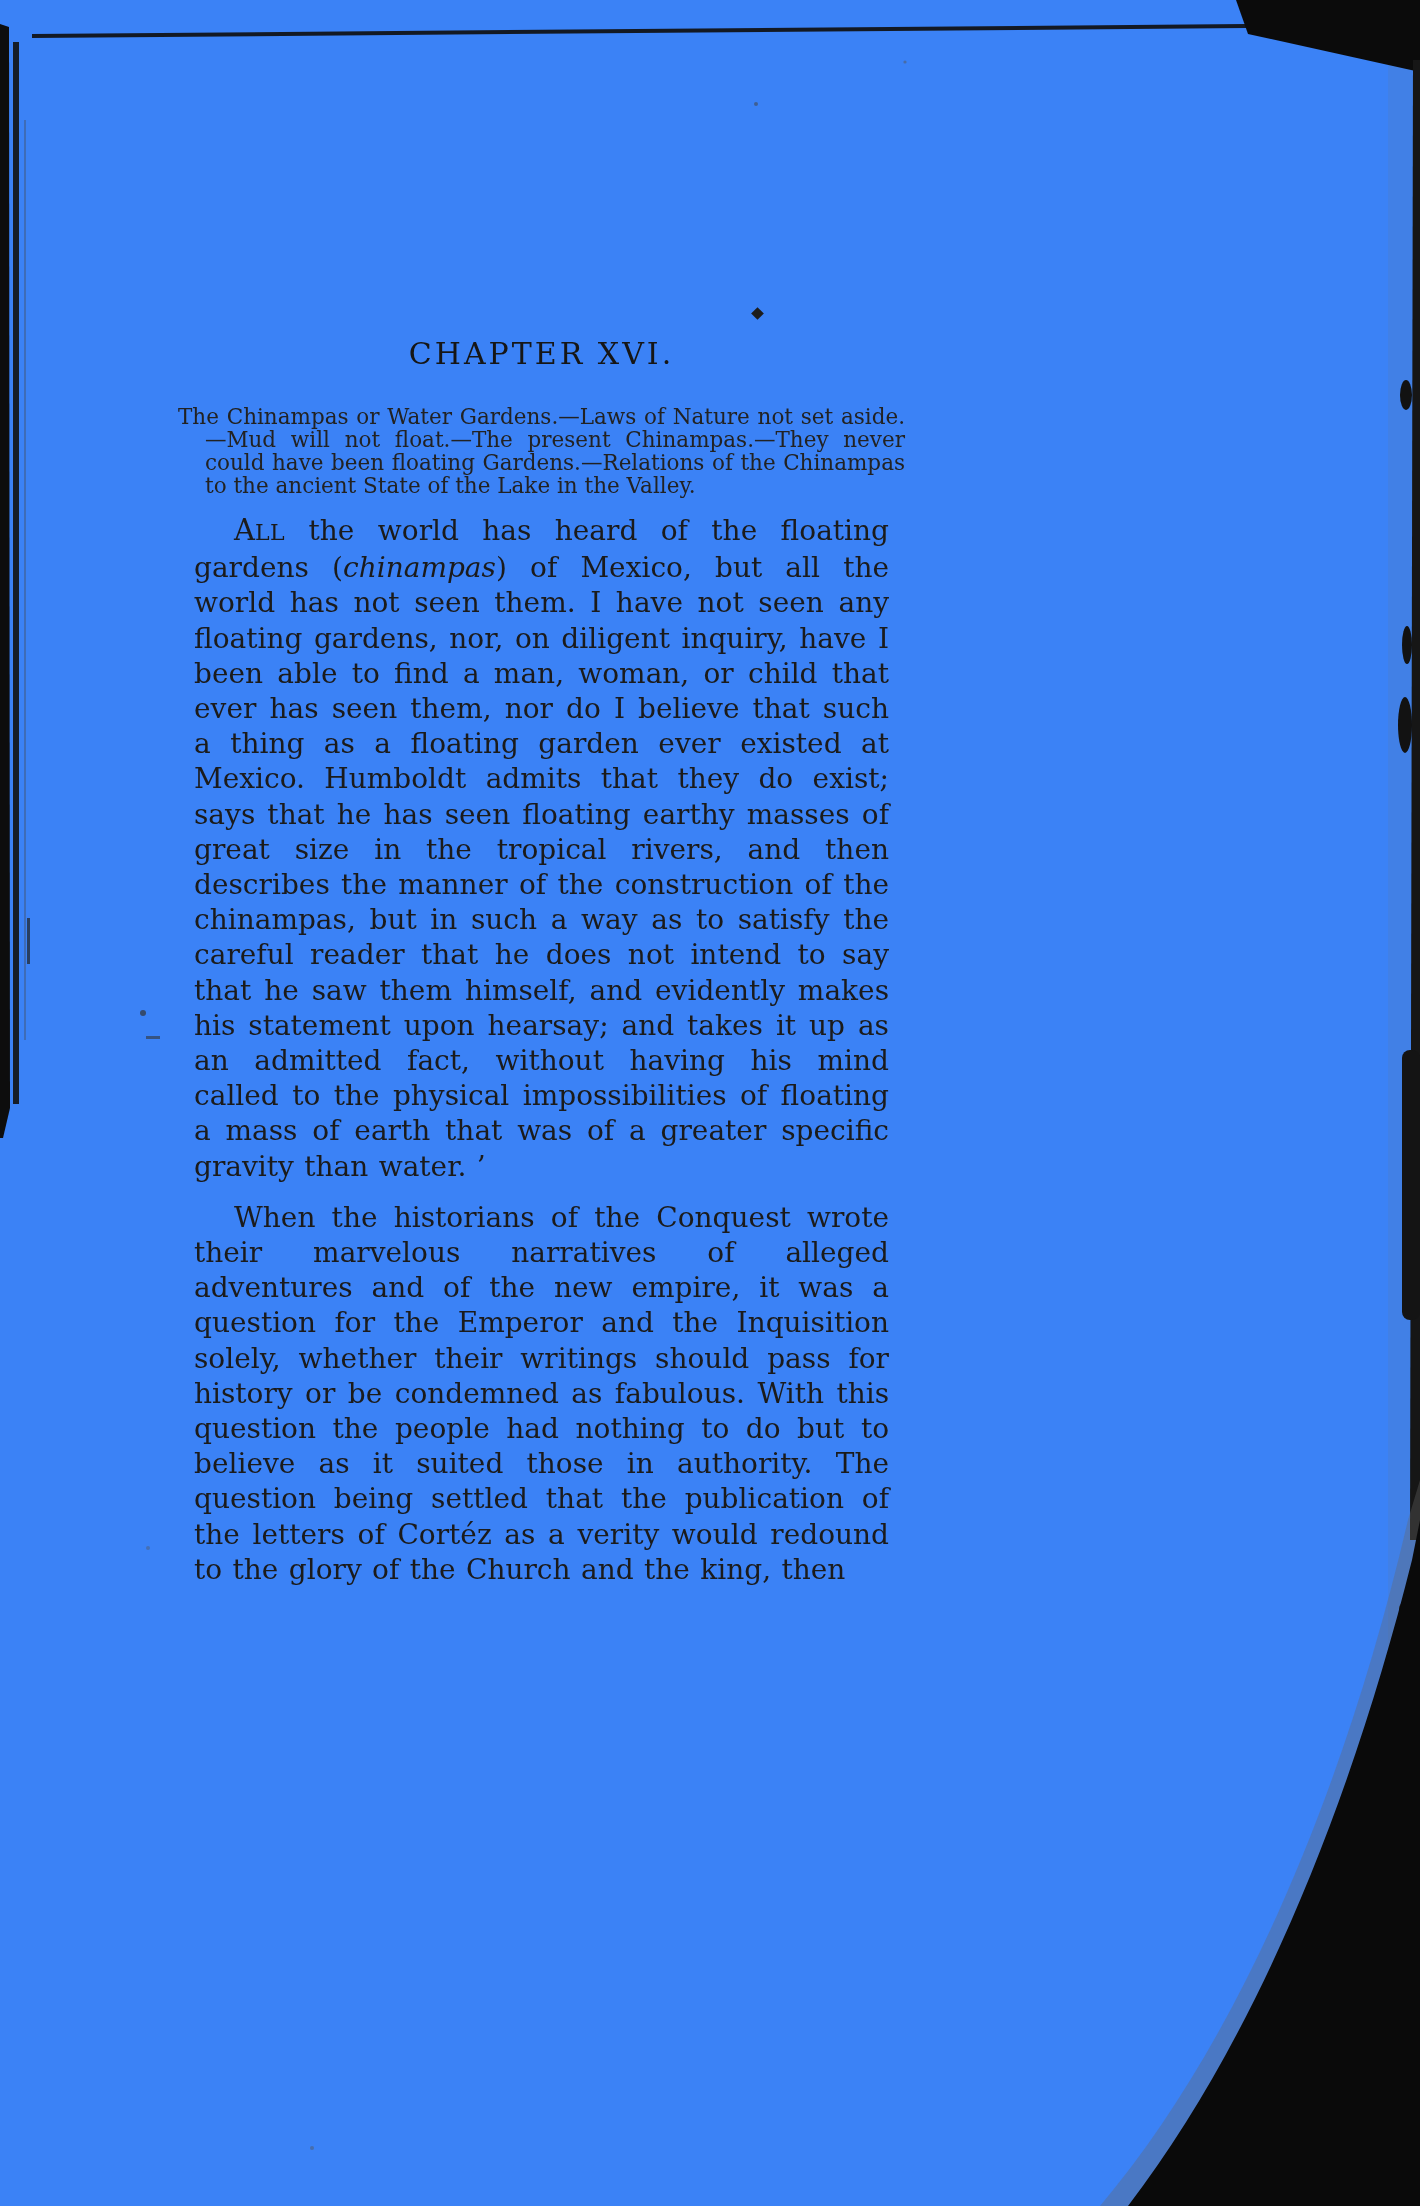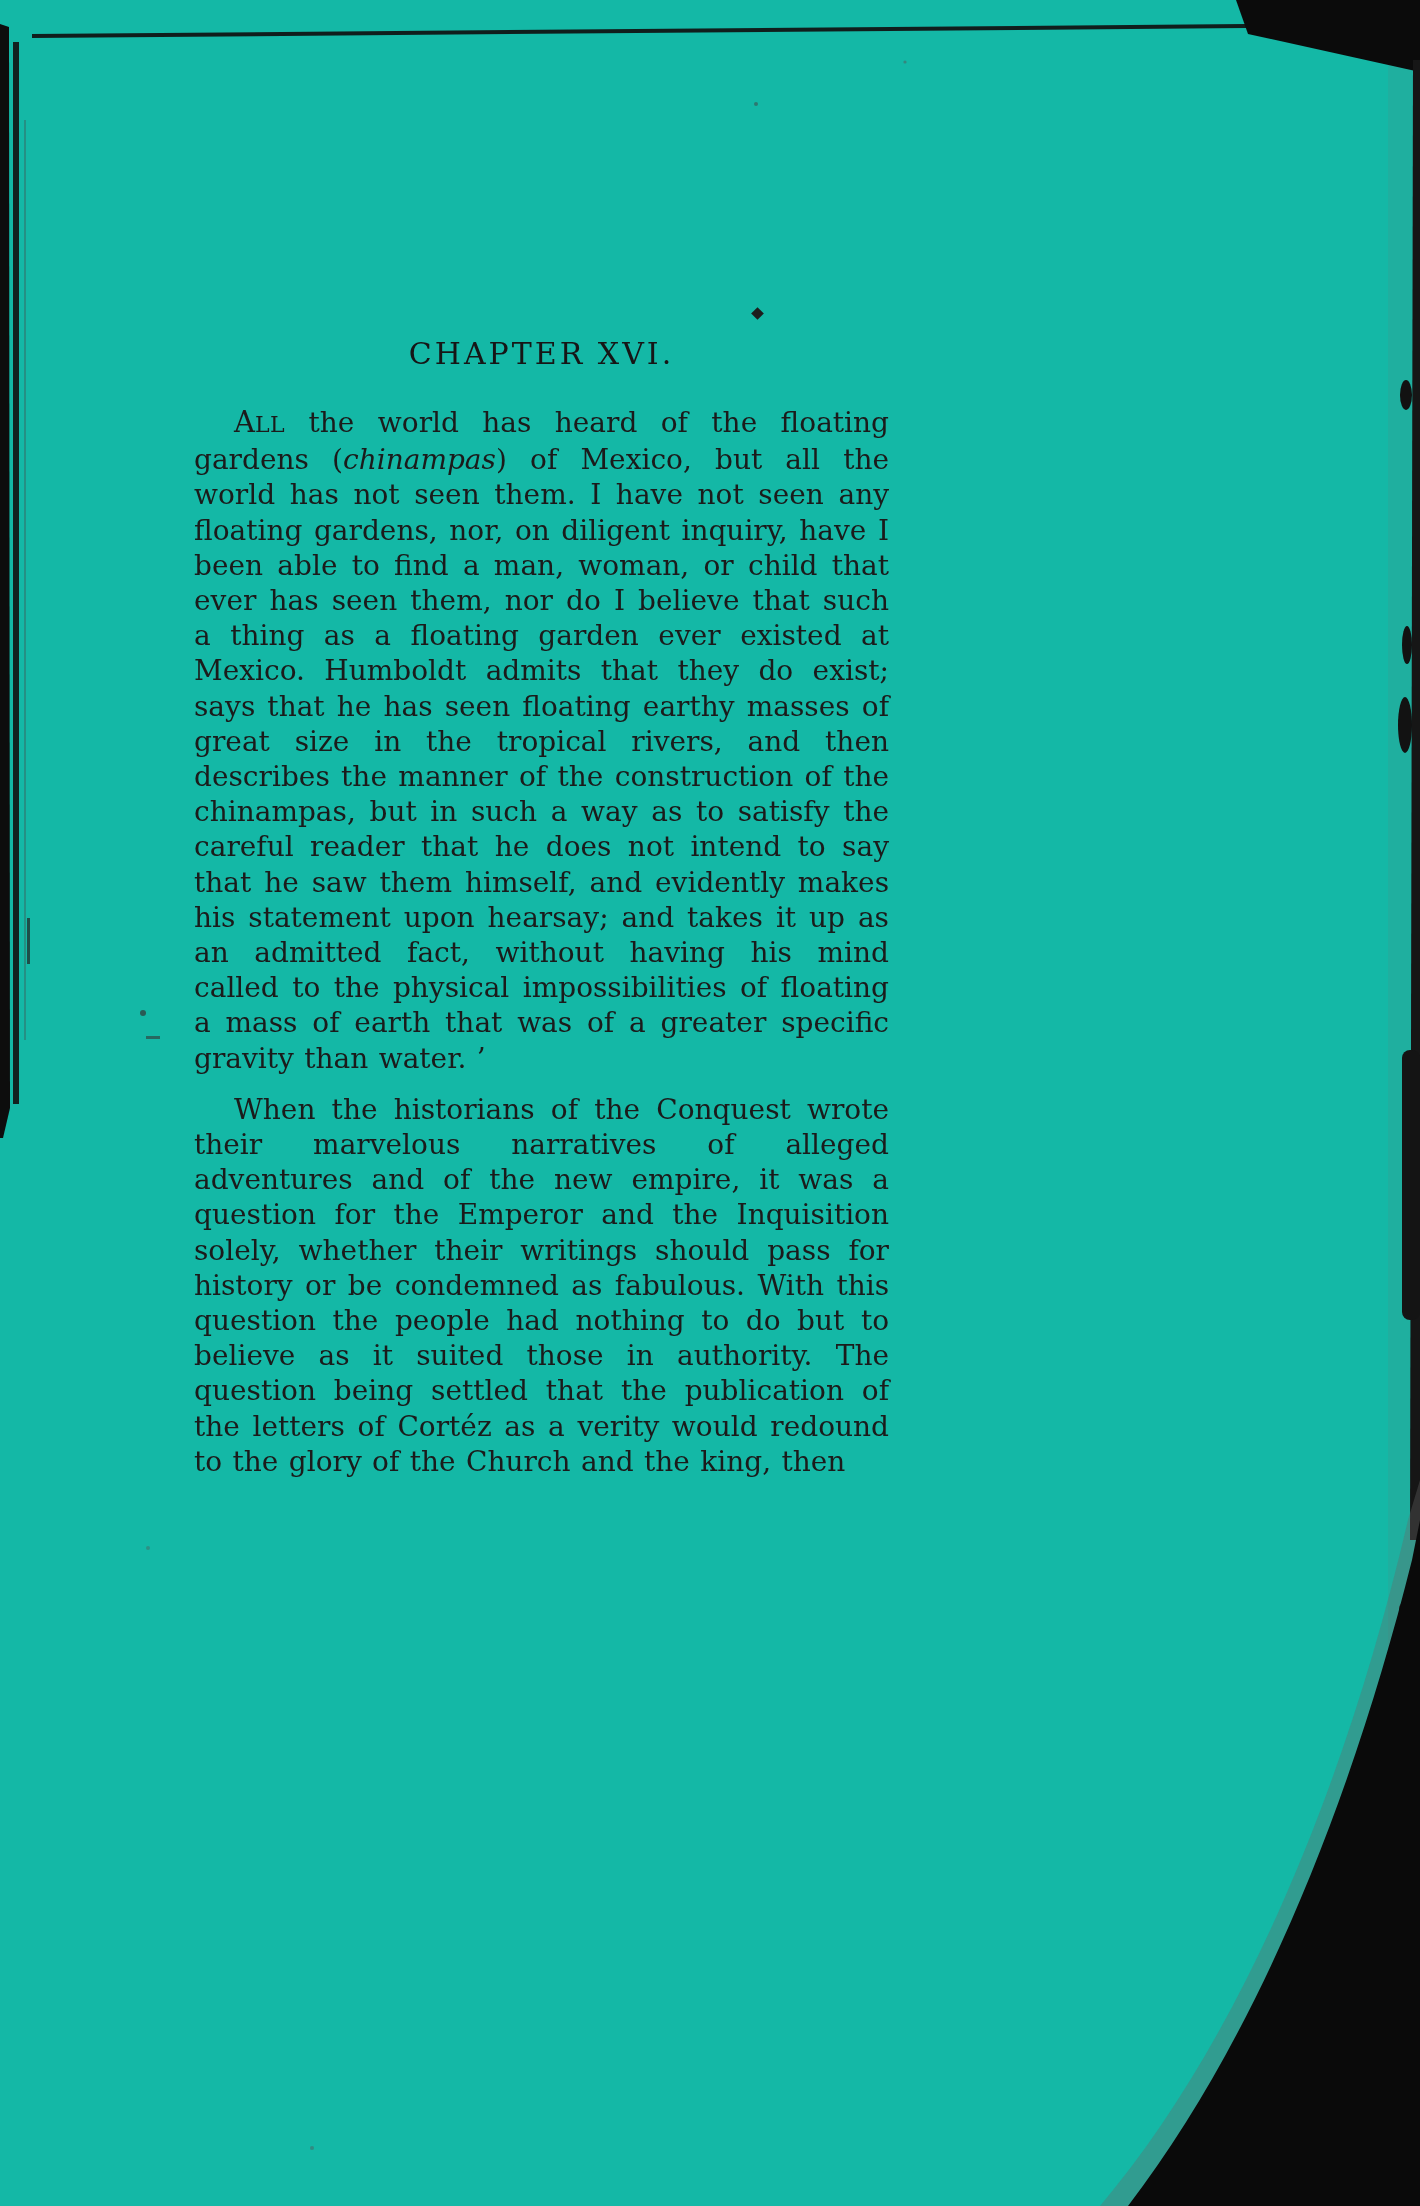--- a/index.html
+++ b/index.html
@@ -4,21 +4,21 @@
 <style>
   html, body {
     margin: 0;
     padding: 0;
     background: #d8d8d8;
   }
   .page {
     position: relative;
     width: 1420px;
     height: 2206px;
-    background: #14b8a6;
+    background: #3b82f6;
     overflow: hidden;
     font-family: "DejaVu Serif", "Liberation Serif", serif;
     color: #1c1c1c;
   }
   .artifacts {
     position: absolute;
     left: 0; top: 0;
     width: 1420px;
     height: 2206px;
     pointer-events: none;
@@ -104,19 +104,20 @@
     <circle cx="756" cy="104" r="2" fill="#444" opacity="0.55"></circle>
     <circle cx="905" cy="62" r="1.6" fill="#555" opacity="0.5"></circle>
     <circle cx="312" cy="2148" r="2" fill="#555" opacity="0.45"></circle>
     <circle cx="148" cy="1548" r="2" fill="#555" opacity="0.4"></circle>
   </svg>
 
   <div class="textblock">
 
     <h1 class="chapter-title">CHAPTER XVI.</h1>
 
+    <p class="summary">The Chinampas or Water Gardens.—Laws of Nature not set aside.—Mud will not float.—The present Chinampas.—They never could have been floating Gardens.—Relations of the Chinampas to the ancient State of the Lake in the Valley.</p>
 
     <p class="bodytext"><span class="lead-cap">A</span><span class="lead-rest">LL</span><span> the world has heard of the floating gardens (</span><i>chinampas</i><span>) of Mexico, but all the world has not seen them.  I have not seen any floating gardens, nor, on diligent inquiry, have I been able to find a man, woman, or child that ever has seen them, nor do I believe that such a thing as a floating garden ever existed at Mexico. Humboldt admits that they do exist; says that he has seen floating earthy masses of great size in the tropical rivers, and then describes the manner of the construction of the chinampas, but in such a way as to satisfy the careful reader that he does not intend to say that he saw them himself, and evidently makes his statement upon hearsay; and takes it up as an admitted fact, without having his mind called to the physical impossibilities of floating a mass of earth that was of a greater specific gravity than water. ’</span></p>
 
     <p class="bodytext">When the historians of the Conquest wrote their marvelous narratives of alleged adventures and of the new empire, it was a question for the Emperor and the Inquisition solely, whether their writings should pass for history or be condemned as fabulous.  With this question the people had nothing to do but to believe as it suited those in authority.  The question being settled that the publication of the letters of Cortéz as a verity would redound to the glory of the Church and the king, then</p>
 
   </div>
 </div>
 
 </body></html>

